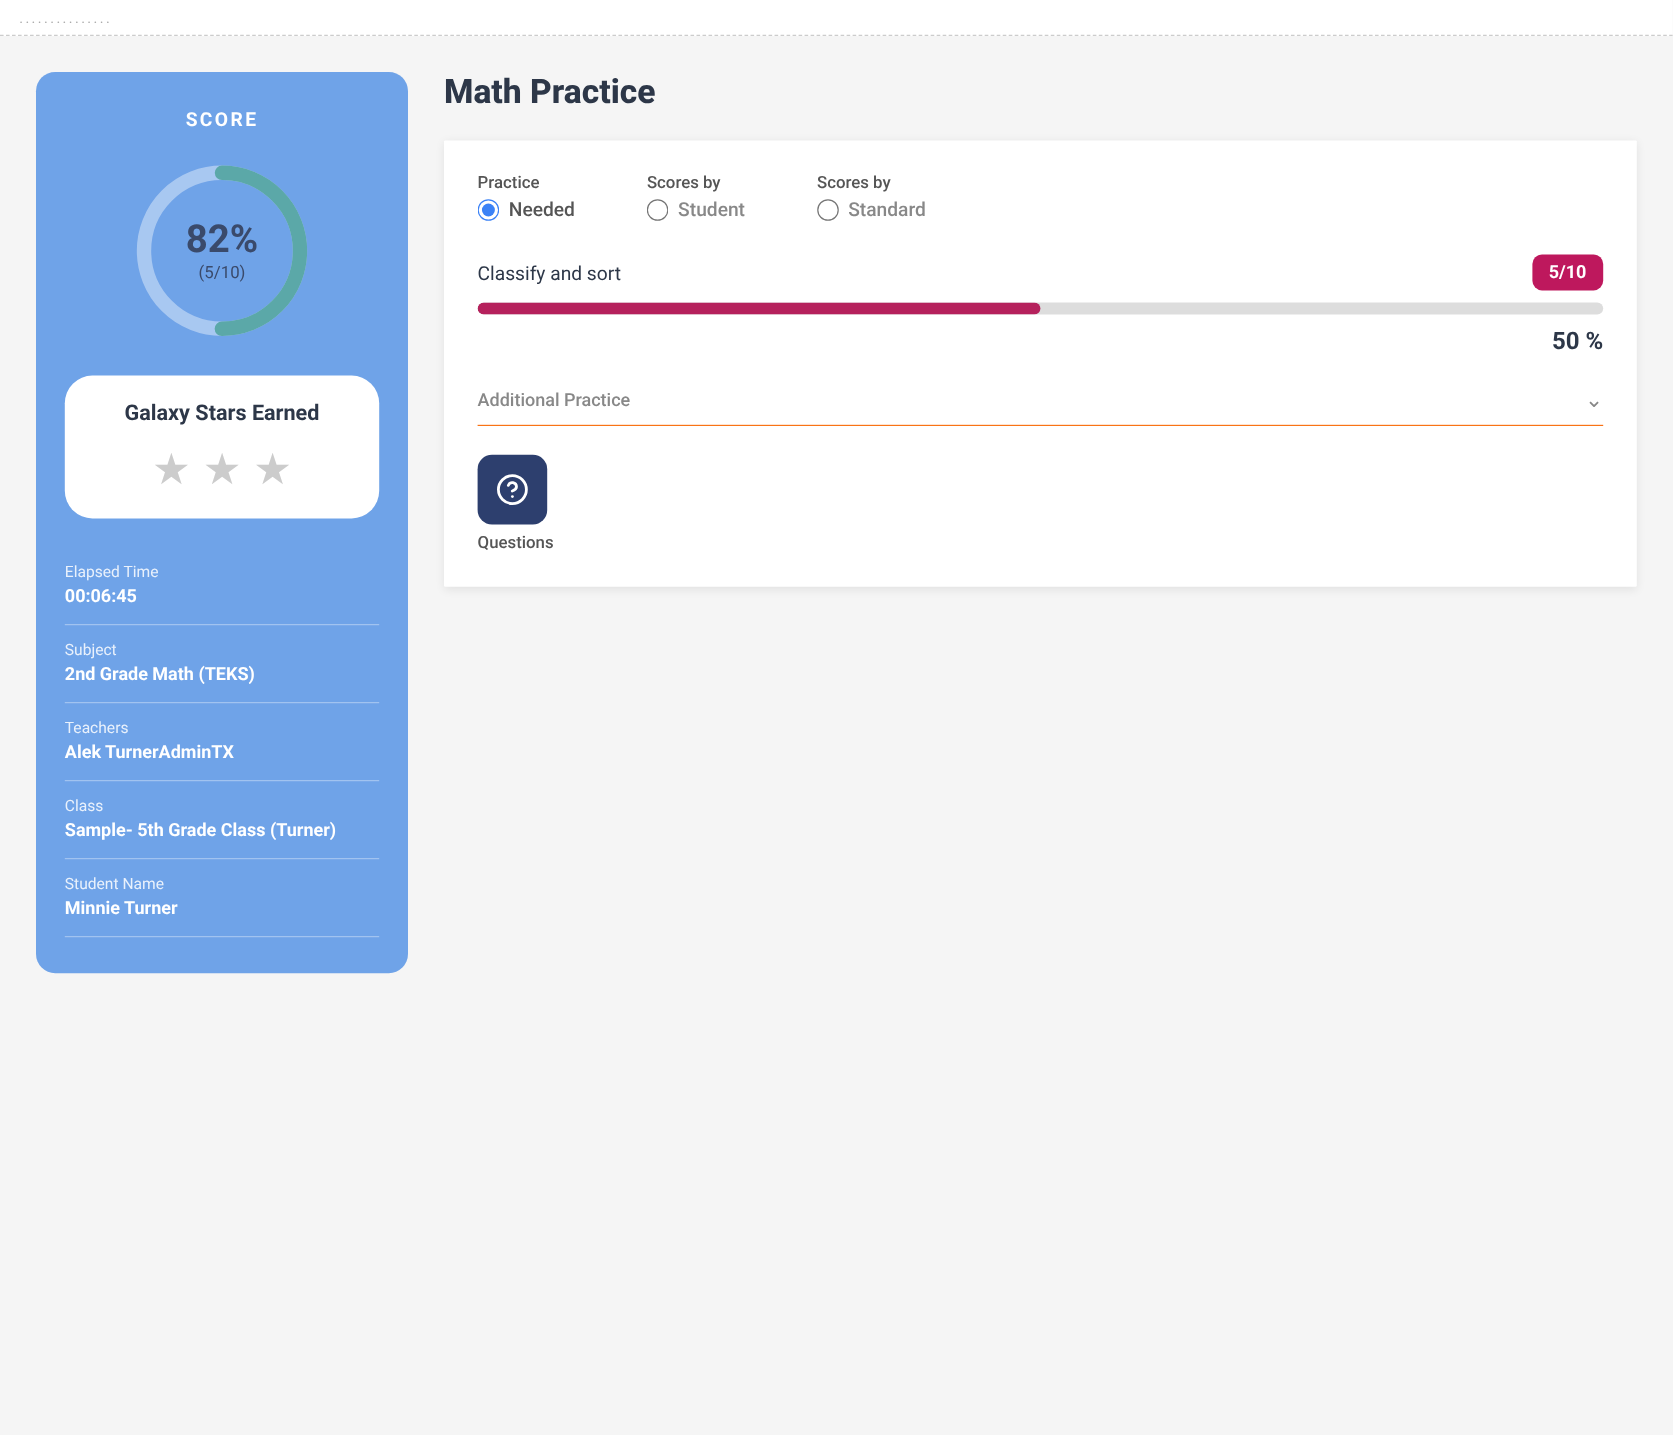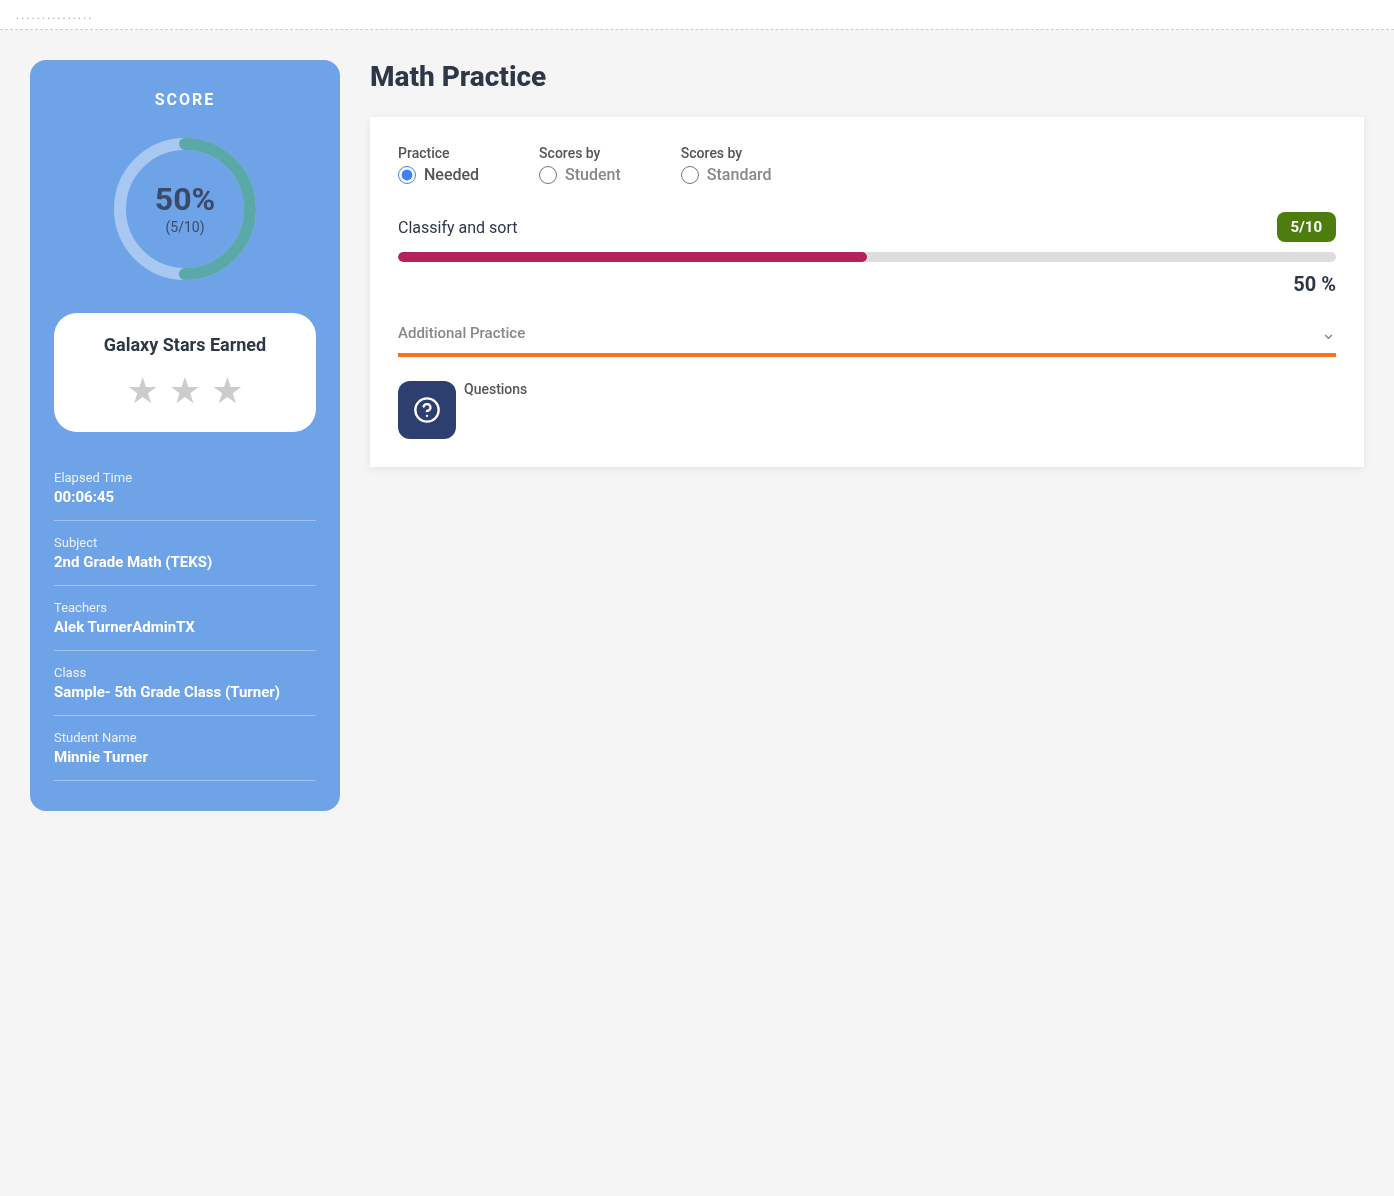--- a/index.html
+++ b/index.html
@@ -214,21 +214,21 @@
       margin-bottom: 10px;
     }
 
     .classify-label {
       font-size: 16px;
       font-weight: 400;
       color: #2d3748;
     }
 
     .score-badge {
-      background: #4d7c0f;
+      background: #be185d;
       color: white;
       padding: 6px 14px;
       border-radius: 8px;
       font-size: 15px;
       font-weight: 700;
     }
 
     .progress-bar-container {
       height: 10px;
       background: #ddd;
@@ -250,38 +250,39 @@
       color: #2d3748;
       margin-bottom: 16px;
     }
 
     
     .additional-practice-row {
       display: flex;
       justify-content: space-between;
       align-items: center;
       padding: 10px 0;
-      border-bottom: 4px solid #f97316;
+      border-bottom: 1px solid #f97316;
       margin-bottom: 24px;
     }
 
     .additional-practice-label {
       font-size: 15px;
       color: #888;
       font-weight: 500;
     }
 
     .chevron-icon {
       color: #888;
       font-size: 18px;
     }
 
     
     .questions-section {
       display: flex;
+      flex-direction: column;
       align-items: flex-start;
       gap: 8px;
     }
 
     .question-icon-btn {
       width: 58px;
       height: 58px;
       background: #2d3f6e;
       border-radius: 12px;
       display: flex;
@@ -317,21 +318,21 @@
       <div class="score-title">SCORE</div>
 
       <div class="circle-container">
         <svg width="160" height="160" viewBox="0 0 160 160">
 
           <circle cx="80" cy="80" r="65" fill="none" stroke="rgba(255,255,255,0.4)" stroke-width="12"></circle>
 
           <circle cx="80" cy="80" r="65" fill="none" stroke="#5ba8a8" stroke-width="12" stroke-dasharray="204 204" stroke-linecap="round"></circle>
         </svg>
         <div class="circle-text">
-          <span class="circle-percent">50%</span>
+          <span class="circle-percent">82%</span>
           <span class="circle-fraction">(5/10)</span>
         </div>
       </div>
 
       <div class="stars-card">
         <div class="stars-title">Galaxy Stars Earned</div>
         <div class="stars-row">
           <span class="star-icon">★</span>
           <span class="star-icon">★</span>
           <span class="star-icon">★</span>

